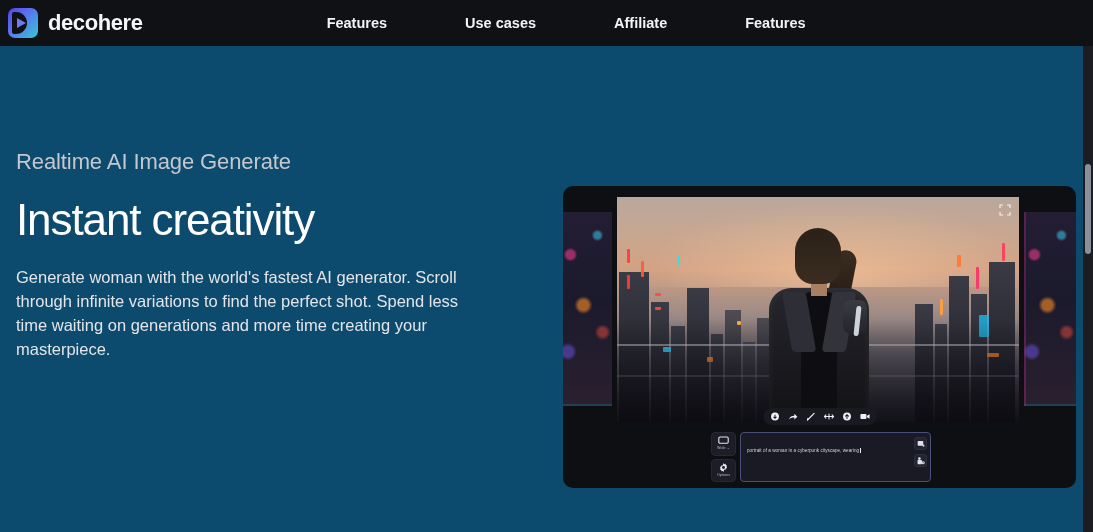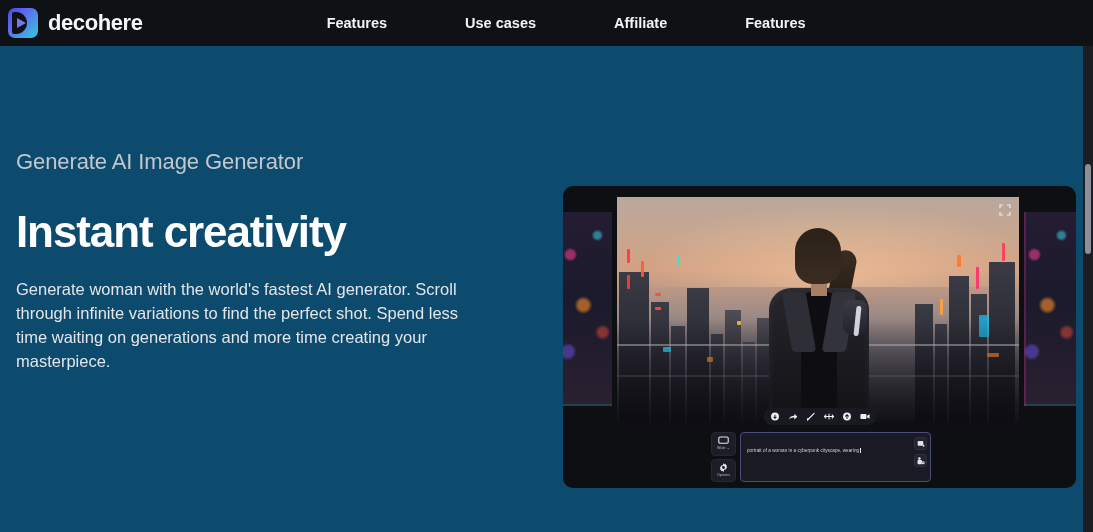--- a/index.html
+++ b/index.html
@@ -100,24 +100,24 @@
   .eyebrow {
     color: #c3c7ce;
     font-size: 22px;
     font-weight: 400;
     letter-spacing: -0.1px;
     line-height: 28px;
   }
   .headline {
     color: #ffffff;
     font-size: 44px;
-    font-weight: 700;
+    font-weight: 400;
     letter-spacing: -1.1px;
     line-height: 52px;
-    margin-top: 30px;
+    margin-top: 18px;
   }
   .subcopy {
     color: #e3e5e9;
     font-size: 16.5px;
     font-weight: 400;
     line-height: 24px;
     margin-top: 19px;
     width: 470px;
   }
   .learn-btn {
@@ -420,21 +420,21 @@
       <div class="nav-item">Features</div>
       <div class="nav-item">Use cases</div>
       <div class="nav-item">Affiliate</div>
       <div class="nav-item">Features</div>
     </nav>
   </div>
   <button class="cta-btn">Get started</button>
   <div class="header-edge"></div>
 
   <div class="hero-left">
-    <div class="eyebrow">Generate AI Image Generator</div>
+    <div class="eyebrow">Realtime AI Image Generate</div>
     <div class="headline">Instant creativity</div>
     <div class="subcopy">Generate woman with the world's fastest AI generator. Scroll through infinite variations to find the perfect shot. Spend less time waiting on generations and more time creating your masterpiece.</div>
   </div>
 
   <div class="mockup">
 
     <div class="carousel">
 
       <div class="side-frame side-left">
         <div class="city-side"></div>

